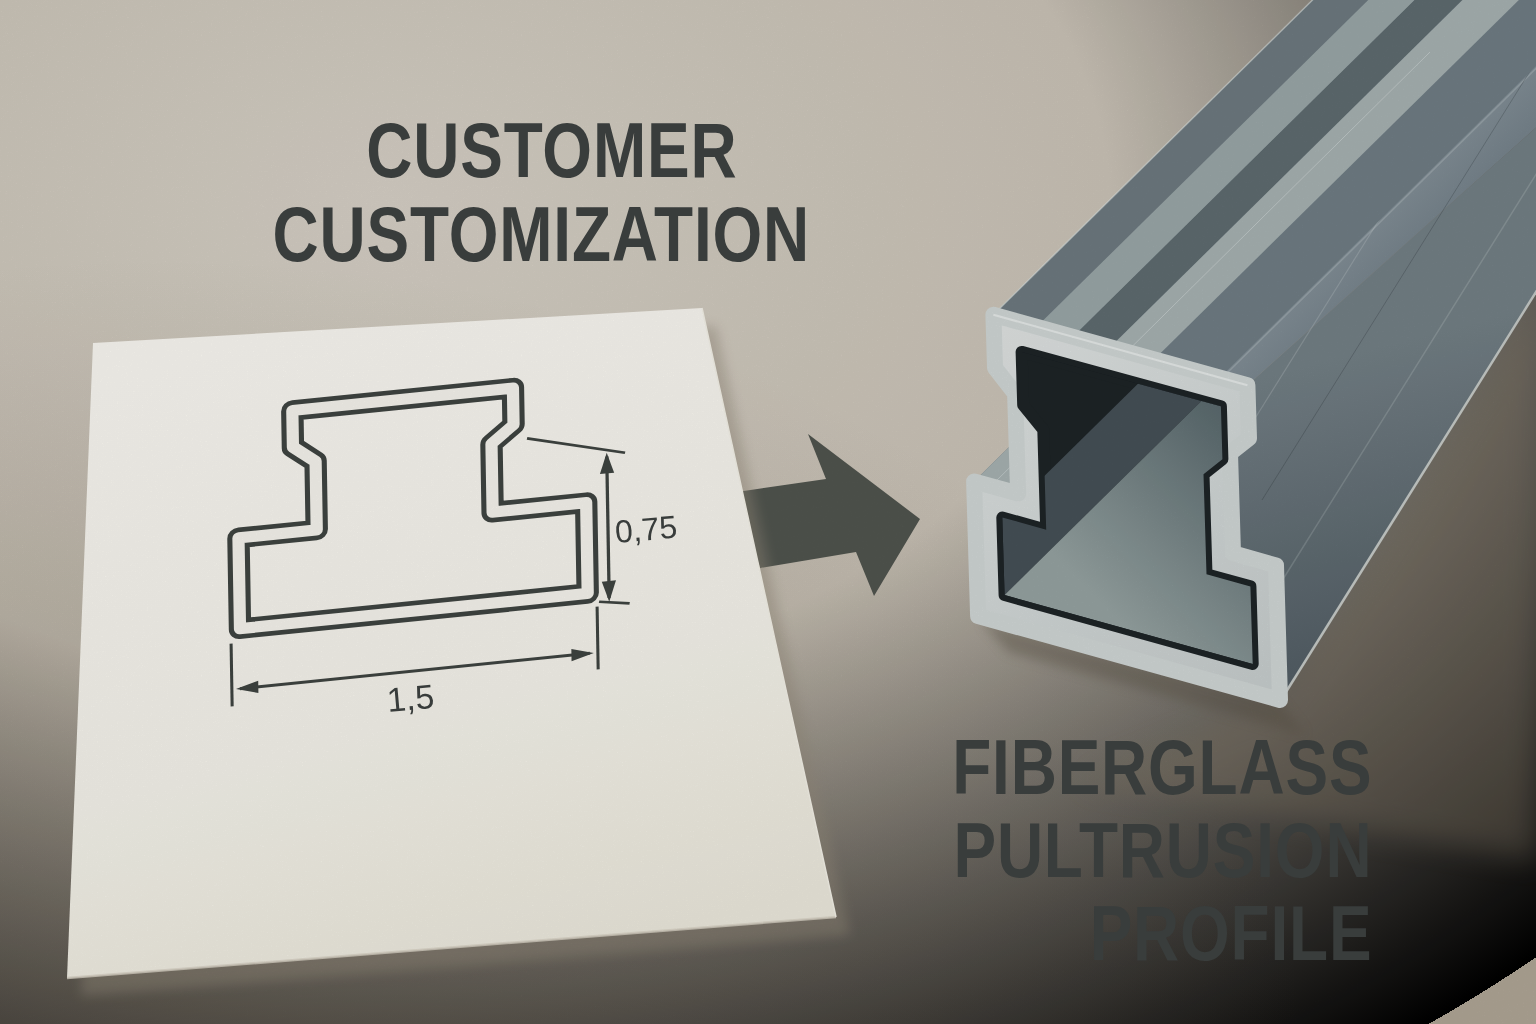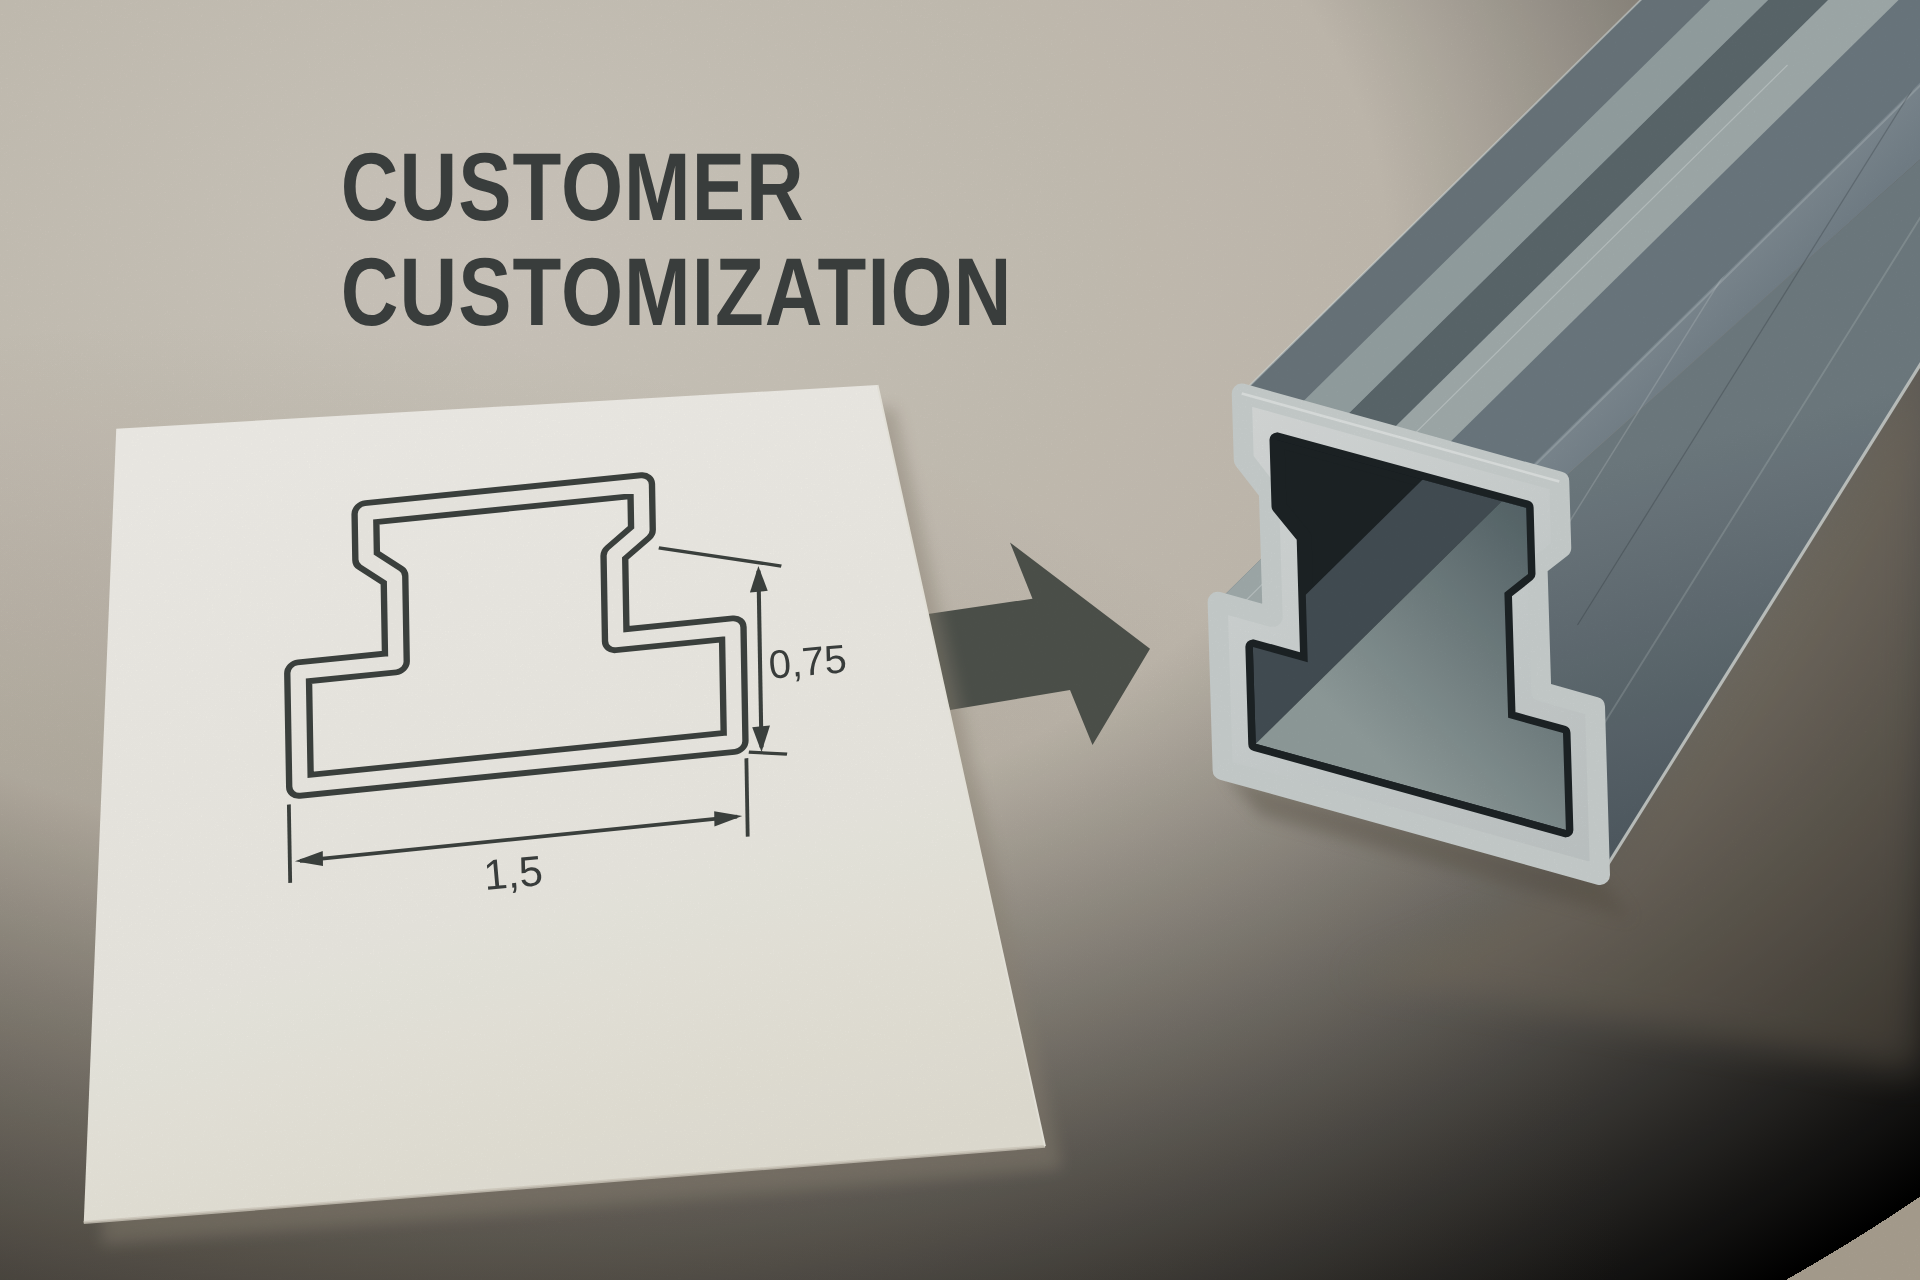--- a/index.html
+++ b/index.html
@@ -1,19 +1,19 @@
 <!DOCTYPE html>
 <html><head>
 <meta charset="utf-8">
 <style>
   html,body{margin:0;padding:0;background:#888;}
   .stage{position:relative;width:1536px;height:1024px;overflow:hidden;
          background:#c6bfb3;font-family:"Liberation Sans",sans-serif;}
   .stage svg{position:absolute;left:0;top:0;}
-  .heading{position:absolute;color:#393d3c;font-weight:700;text-align:left;
+  .heading{position:absolute;color:#393d3c;font-weight:700;text-align:right;
            letter-spacing:1px;}
   .heading .ln{display:block;transform:scaleX(.83);transform-origin:50% 50%;white-space:nowrap;}
   .h-left{left:225px;top:108px;width:560px;font-size:77px;line-height:84px;}
   .h-right{left:860px;top:726px;width:560px;font-size:77px;line-height:83px;}
   .dimtext{font-family:"Liberation Sans",sans-serif;fill:#3c403f;}
 </style>
 </head>
 <body>
 
 <div class="stage">
@@ -149,14 +149,19 @@
   <text class="dimtext" x="616" y="543" font-size="32" transform="rotate(-5 616 543)">0,75</text>
   <text class="dimtext" x="388" y="712" font-size="34" transform="rotate(-5 388 712)">1,5</text>
 
   <rect x="0" y="0" width="1536" height="1024" filter="url(#noise)" opacity="0.05"></rect>
 </svg>
 
 <div class="heading h-left">
   <span class="ln">CUSTOMER</span>
   <span class="ln">CUSTOMIZATION</span>
 </div>
+<div class="heading h-right">
+  <span class="ln">FIBERGLASS</span>
+  <span class="ln">PULTRUSION</span>
+  <span class="ln">PROFILE</span>
+</div>
 
 </div>
 
 </body></html>

